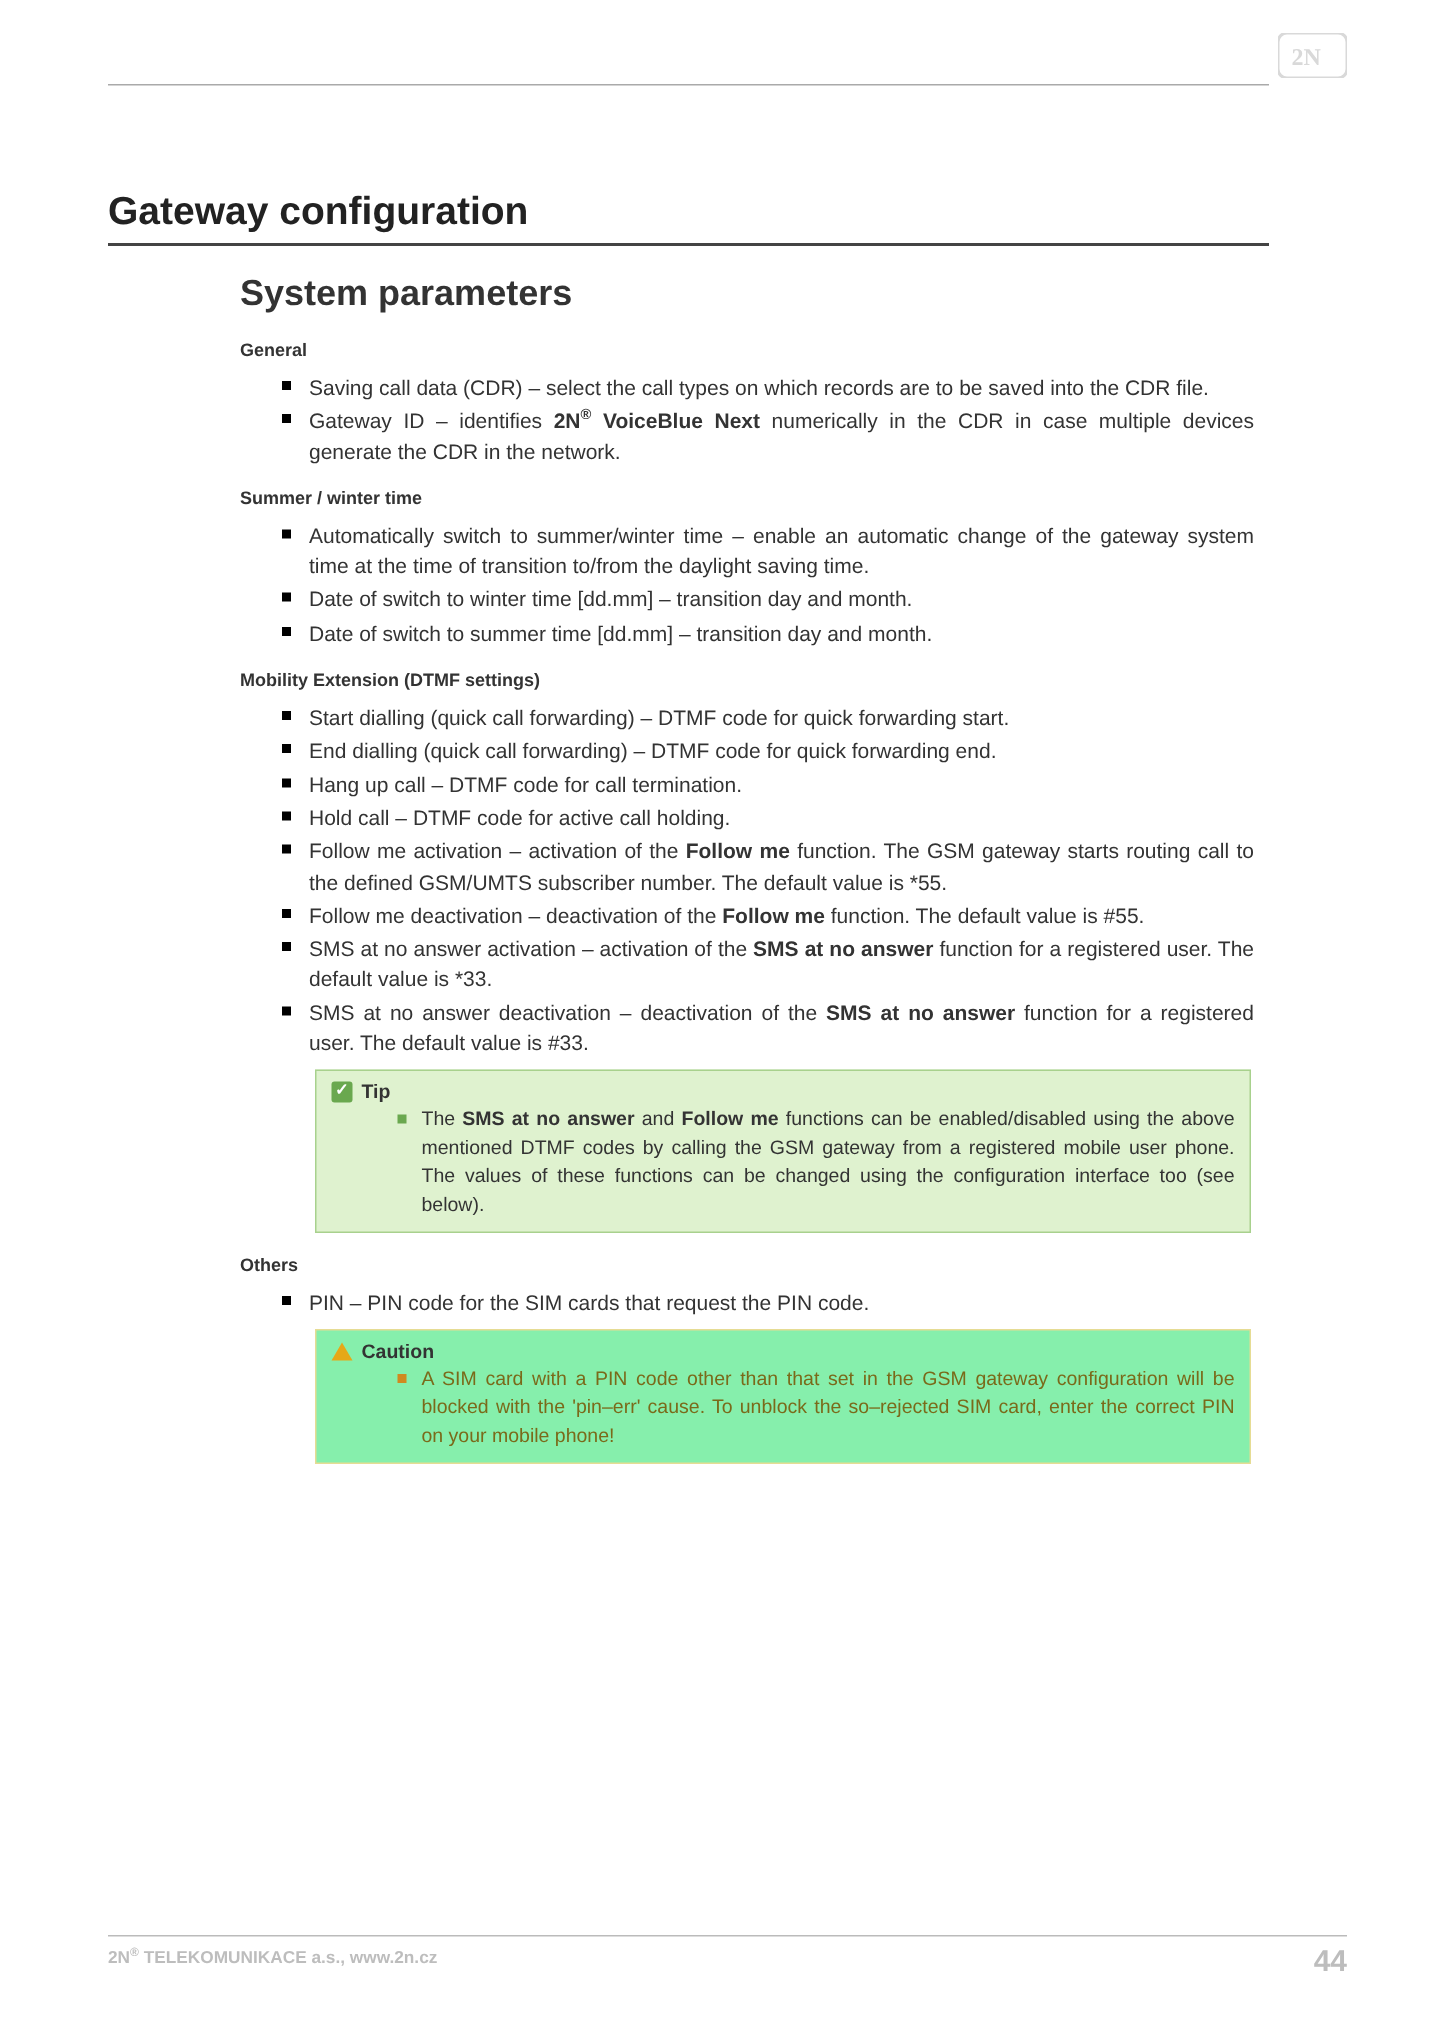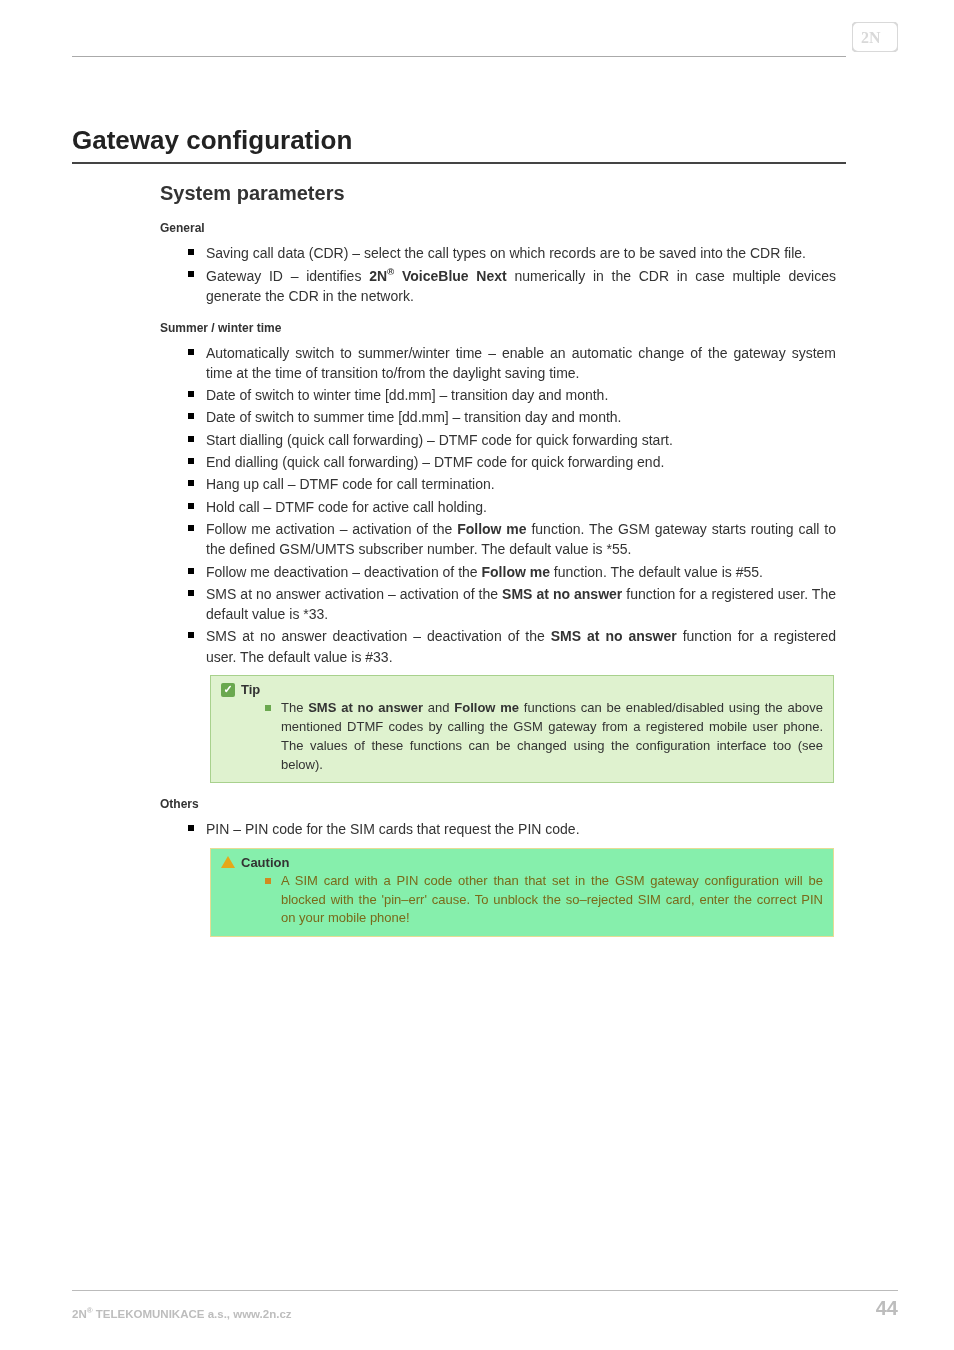--- a/index.html
+++ b/index.html
@@ -33,21 +33,21 @@
     margin-bottom: 6px;
   }
   .title-rule {
     border: none;
     border-top: 2px solid #444;
     margin-bottom: 18px;
   }
   .indent1 { margin-left: 88px; }
   .indent2 { margin-left: 88px; }
   h2.sect {
-    font-size: 20px;
+    font-size: 24px;
     font-weight: bold;
     margin-top: 6px;
     margin-bottom: 16px;
   }
   h3.sub {
     font-size: 12px;
     font-weight: bold;
     margin-top: 14px;
     margin-bottom: 8px;
   }
@@ -147,21 +147,21 @@
     right: 56px;
   }
   .footer-rule {
     border: none;
     border-top: 1px solid #bbb;
     margin-bottom: 6px;
   }
   .footer-row {
     display: flex;
     justify-content: space-between;
-    align-items: flex-end;
+    align-items: flex-start;
   }
   .footer-left {
     color: #bdbdbd;
     font-size: 11.5px;
     font-weight: bold;
   }
   .footer-right {
     color: #bdbdbd;
     font-size: 20px;
     font-weight: bold;
@@ -190,20 +190,21 @@
     <li>Gateway ID – identifies <b>2N<span class="sup">®</span> VoiceBlue Next</b> numerically in the CDR in case multiple devices generate the CDR in the network.</li>
   </ul>
 
   <h3 class="sub indent2">Summer / winter time</h3>
   <ul class="bullets">
     <li>Automatically switch to summer/winter time – enable an automatic change of the gateway system time at the time of transition to/from the daylight saving time.</li>
     <li>Date of switch to winter time [dd.mm] – transition day and month.</li>
     <li>Date of switch to summer time [dd.mm] – transition day and month.</li>
   </ul>
 
+  <h3 class="sub indent2">Mobility Extension (DTMF settings)</h3>
   <ul class="bullets">
     <li>Start dialling (quick call forwarding) – DTMF code for quick forwarding start.</li>
     <li>End dialling (quick call forwarding) – DTMF code for quick forwarding end.</li>
     <li>Hang up call – DTMF code for call termination.</li>
     <li>Hold call – DTMF code for active call holding.</li>
     <li>Follow me activation – activation of the <b>Follow me</b> function. The GSM gateway starts routing call to the defined GSM/UMTS subscriber number. The default value is *55.</li>
     <li>Follow me deactivation – deactivation of the <b>Follow me</b> function. The default value is #55.</li>
     <li>SMS at no answer activation – activation of the <b>SMS at no answer</b> function for a registered user. The default value is *33.</li>
     <li>SMS at no answer deactivation – deactivation of the <b>SMS at no answer</b> function for a registered user. The default value is #33.</li>
   </ul>

